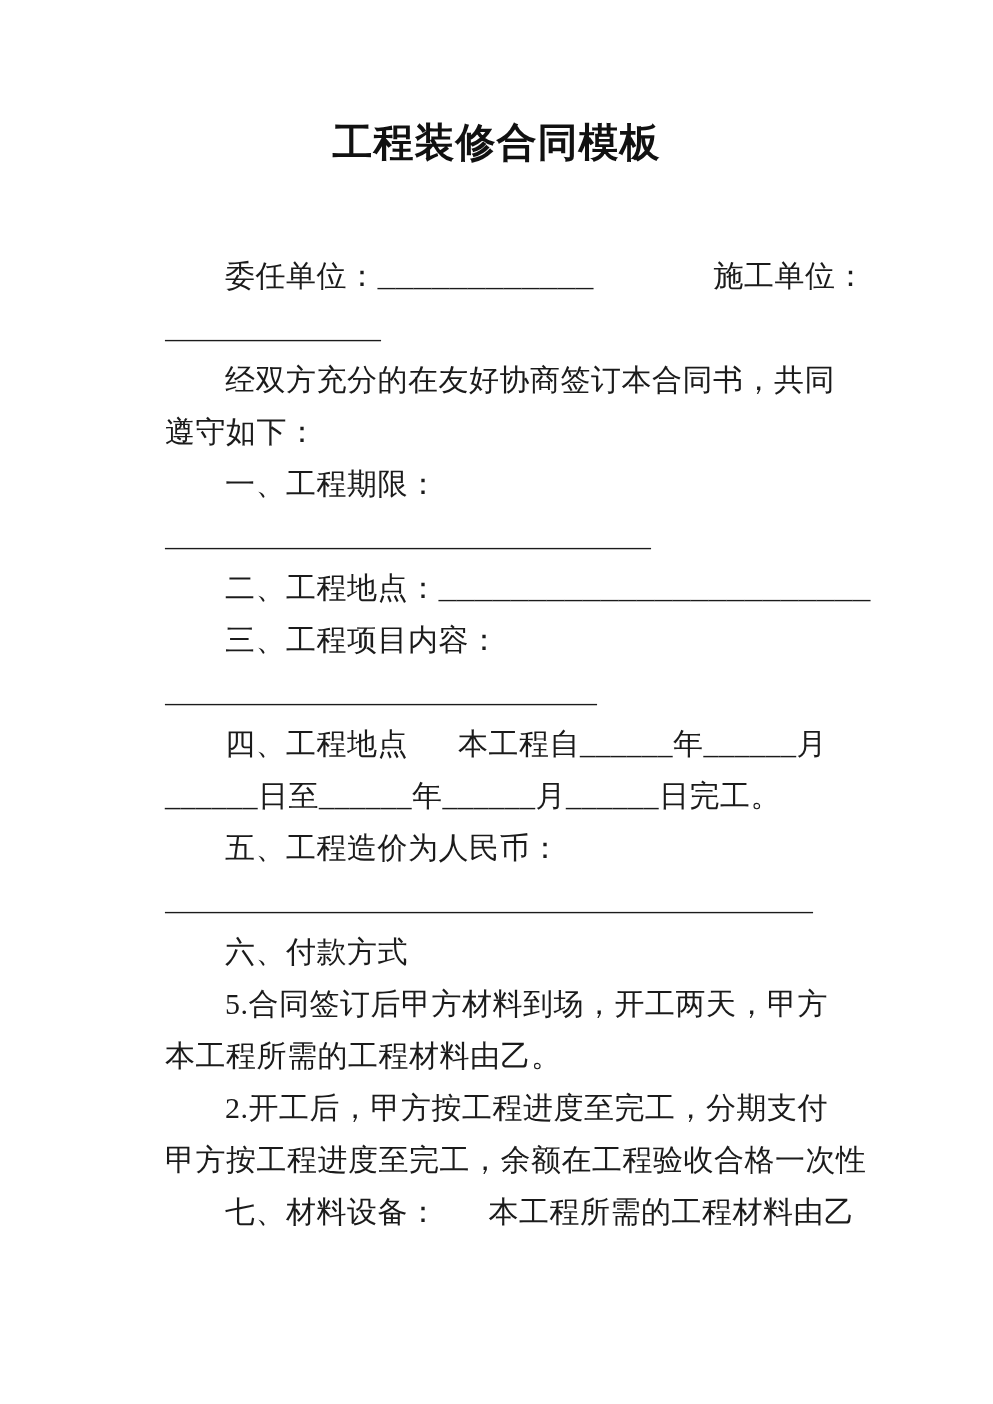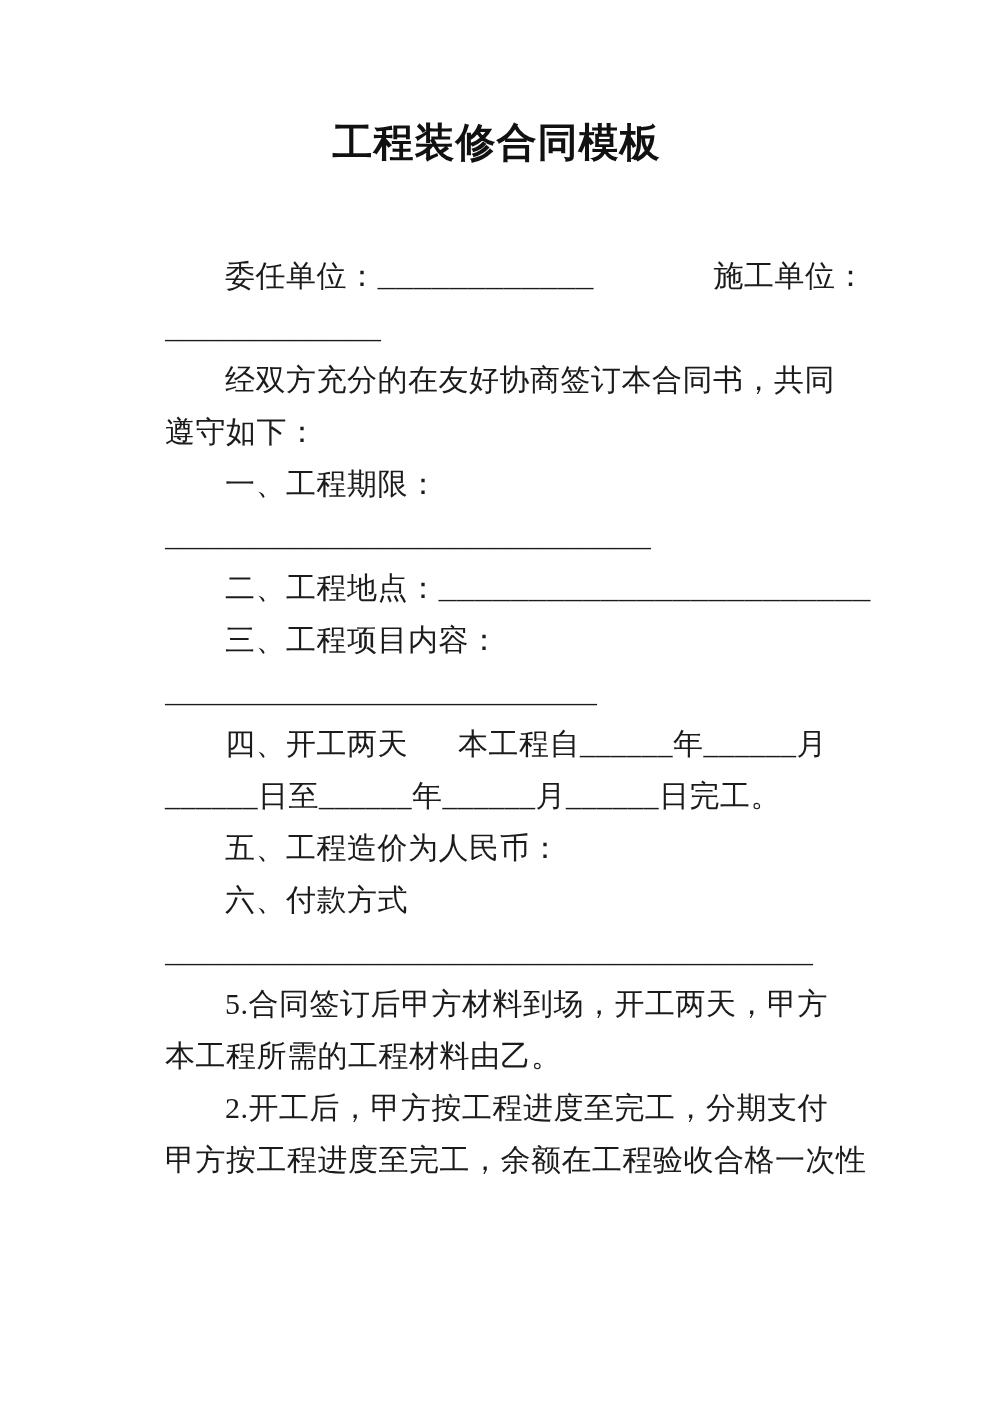--- a/index.html
+++ b/index.html
@@ -72,27 +72,28 @@
     <div class="line"><span>遵守如下：</span></div>
 
     <div class="line indent"><span>一、工程期限：</span></div>
     <div class="line"><span class="blank">___________________________</span></div>
 
     <div class="line indent"><span>二、工程地点：</span><span class="blank">________________________</span></div>
 
     <div class="line indent"><span>三、工程项目内容：</span></div>
     <div class="line"><span class="blank">________________________</span></div>
 
-    <div class="line indent"><span>四、开工两天</span><span class="tab-small"></span><span>本工程自______年______月</span></div>
+    <div class="line indent"><span>四、工程地点</span><span class="tab-small"></span><span>本工程自______年______月</span></div>
     <div class="line"><span>______日至______年______月______日完工。</span></div>
 
     <div class="line indent"><span>五、工程造价为人民币：</span></div>
+    <div class="line"><span class="blank">____________________________________</span></div>
+
     <div class="line indent"><span>六、付款方式</span></div>
-
-    <div class="line"><span class="blank">____________________________________</span></div>
     <div class="line indent"><span>5.合同签订后甲方材料到场，开工两天，甲方</span></div>
     <div class="line"><span>本工程所需的工程材料由乙。</span></div>
     <div class="line indent"><span>2.开工后，甲方按工程进度至完工，分期支付</span></div>
     <div class="line"><span>甲方按工程进度至完工，余额在工程验收合格一次性</span></div>
 
+    <div class="line indent"><span>七、材料设备：</span><span class="tab-small"></span><span>本工程所需的工程材料由乙</span></div>
 
   </div>
 </div>
 
 </body></html>

